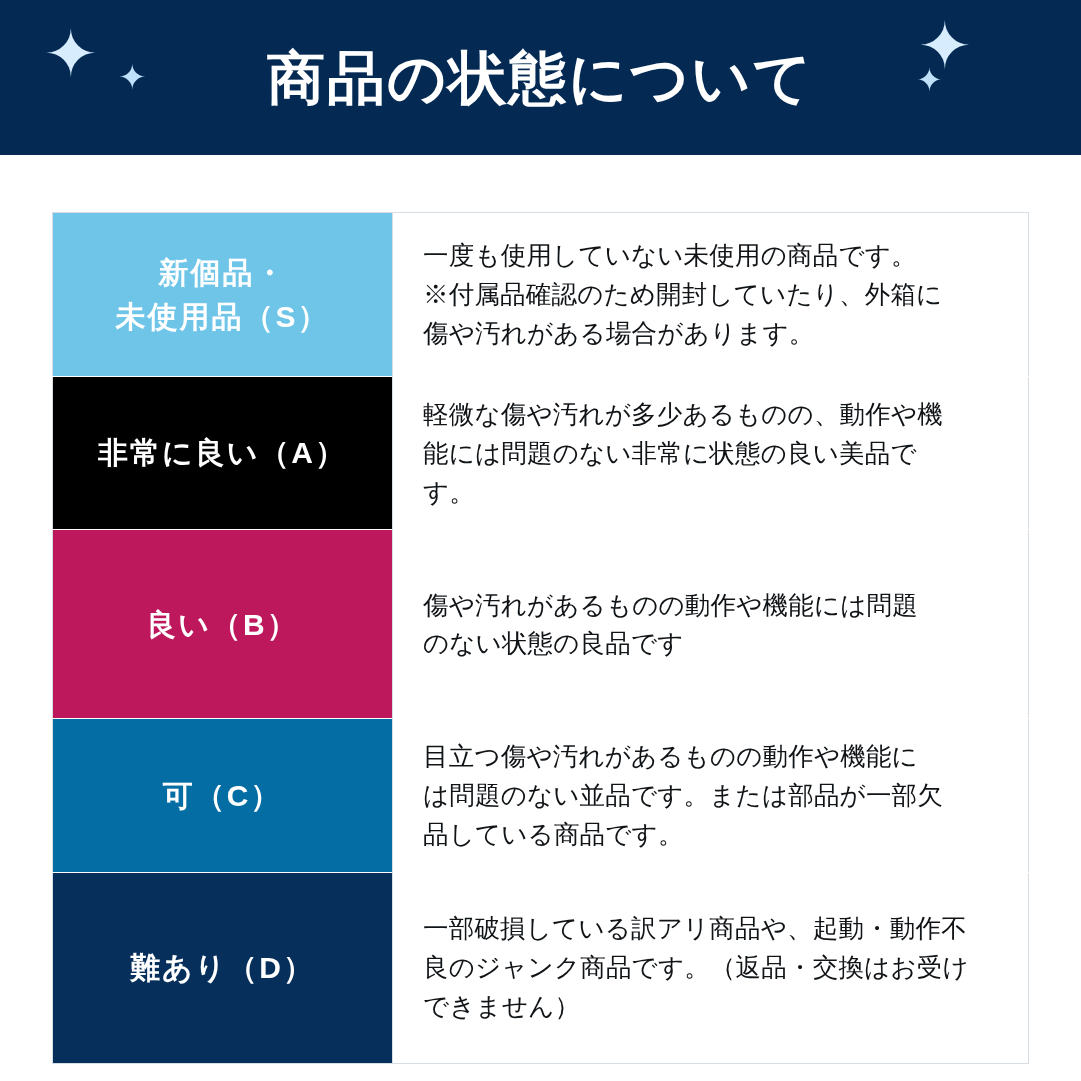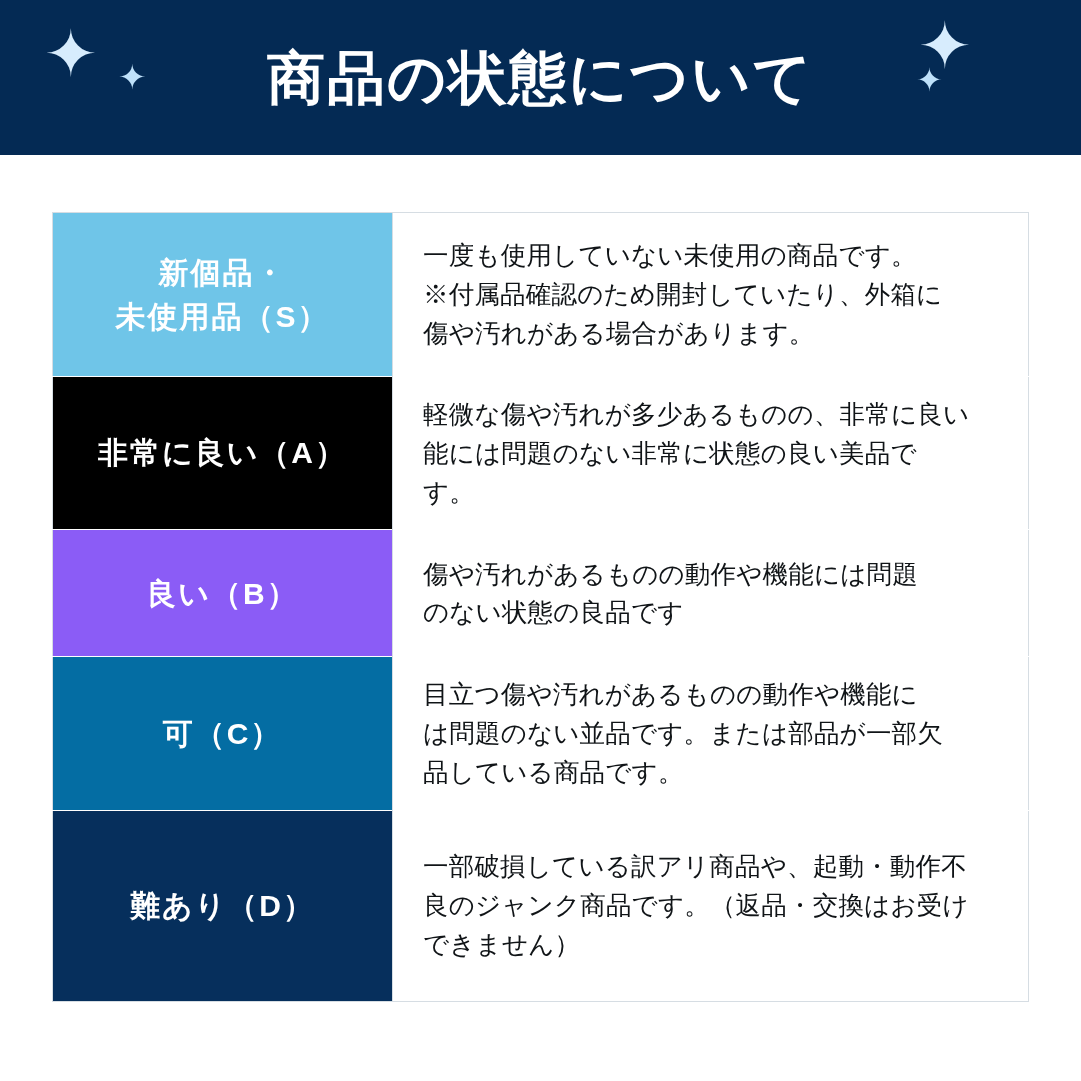--- a/index.html
+++ b/index.html
@@ -91,21 +91,21 @@
     line-height: 1.52;
     letter-spacing: 0.2px;
     box-sizing: border-box;
     border-left: 1px solid #d6dde3;
     margin-left: 11px;
   }
   .desc-line { display: block; white-space: nowrap; }
 
   .row-s  .grade-cell { background: #6fc5e8; height: 164px; }
   .row-a  .grade-cell { background: #000000; height: 137px; }
-  .row-b  .grade-cell { background: #8b5cf6; height: 127px; }
+  .row-b  .grade-cell { background: #be185d; height: 189px; }
   .row-c  .grade-cell { background: #046da3; height: 146px; }
   .row-d  .grade-cell { background: #062f5c; height: 191px; }
 </style>
 </head>
 <body>
 
 <div class="page">
 
   <div class="header">
     <span class="sparkle sp-a">✦</span>
@@ -128,21 +128,21 @@
           <span class="desc-line">※付属品確認のため開封していたり、外箱に</span>
           <span class="desc-line">傷や汚れがある場合があります。</span>
         </td>
       </tr>
 
       <tr class="row-a">
         <td class="grade-cell">
           <span class="desc-line">非常に良い（A）</span>
         </td>
         <td class="desc-cell">
-          <span class="desc-line">軽微な傷や汚れが多少あるものの、非常に良い</span>
+          <span class="desc-line">軽微な傷や汚れが多少あるものの、動作や機</span>
           <span class="desc-line">能には問題のない非常に状態の良い美品で</span>
           <span class="desc-line">す。</span>
         </td>
       </tr>
 
       <tr class="row-b">
         <td class="grade-cell">
           <span class="desc-line">良い（B）</span>
         </td>
         <td class="desc-cell">

